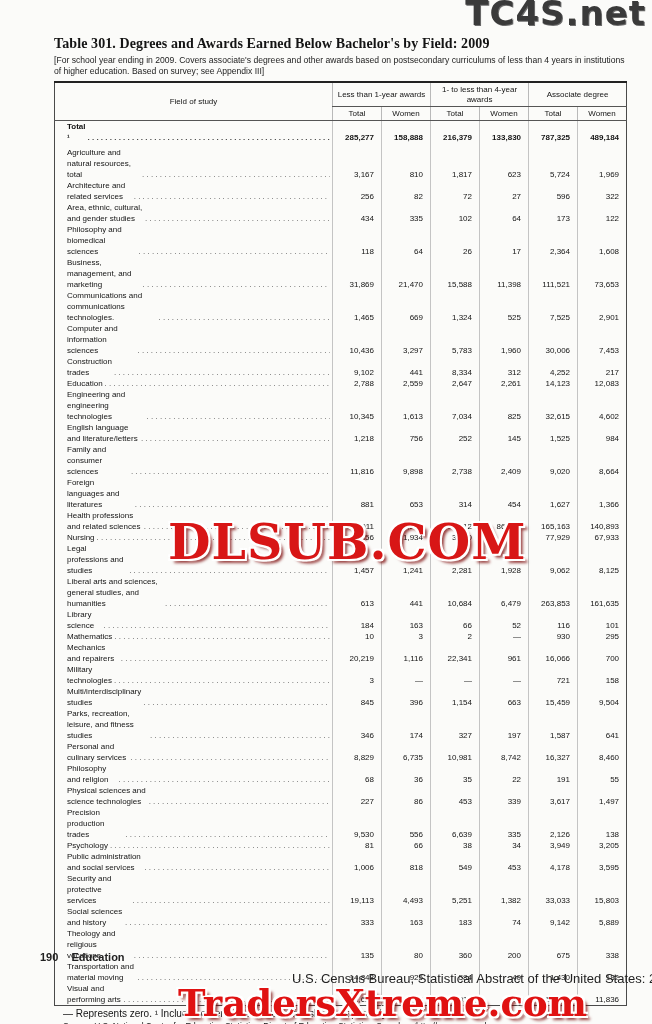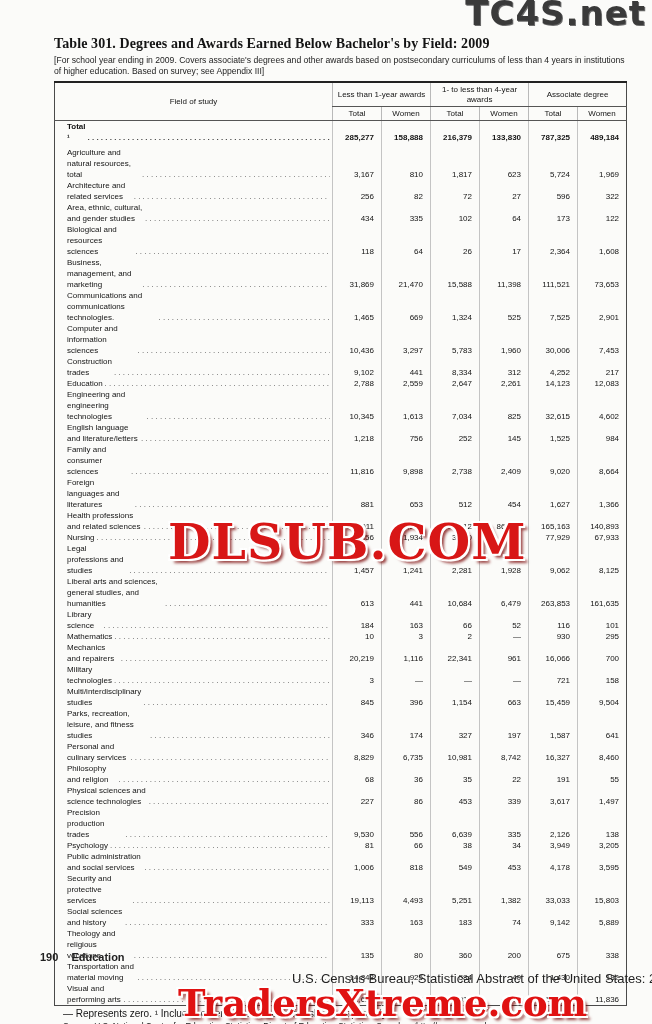--- a/index.html
+++ b/index.html
@@ -173,21 +173,21 @@
           <td class="num">434</td>
           <td class="num">335</td>
           <td class="num">102</td>
           <td class="num">64</td>
           <td class="num">173</td>
           <td class="num">122</td>
         </tr>
         <tr>
           <td class="field">
             <div class="fwrap">
-              <span class="lbl">Biological and resources sciences</span>
+              <span class="lbl">Philosophy and biomedical sciences</span>
               <span class="dots"></span>
             </div>
           </td>
           <td class="num">118</td>
           <td class="num">64</td>
           <td class="num">26</td>
           <td class="num">17</td>
           <td class="num">2,364</td>
           <td class="num">1,608</td>
         </tr>
@@ -305,21 +305,21 @@
         </tr>
         <tr>
           <td class="field">
             <div class="fwrap">
               <span class="lbl">Foreign languages and literatures</span>
               <span class="dots"></span>
             </div>
           </td>
           <td class="num">881</td>
           <td class="num">653</td>
-          <td class="num">512</td>
+          <td class="num">314</td>
           <td class="num">454</td>
           <td class="num">1,627</td>
           <td class="num">1,366</td>
         </tr>
         <tr>
           <td class="field">
             <div class="fwrap">
               <span class="lbl">Health professions and related sciences</span>
               <span class="dots"></span>
             </div>

